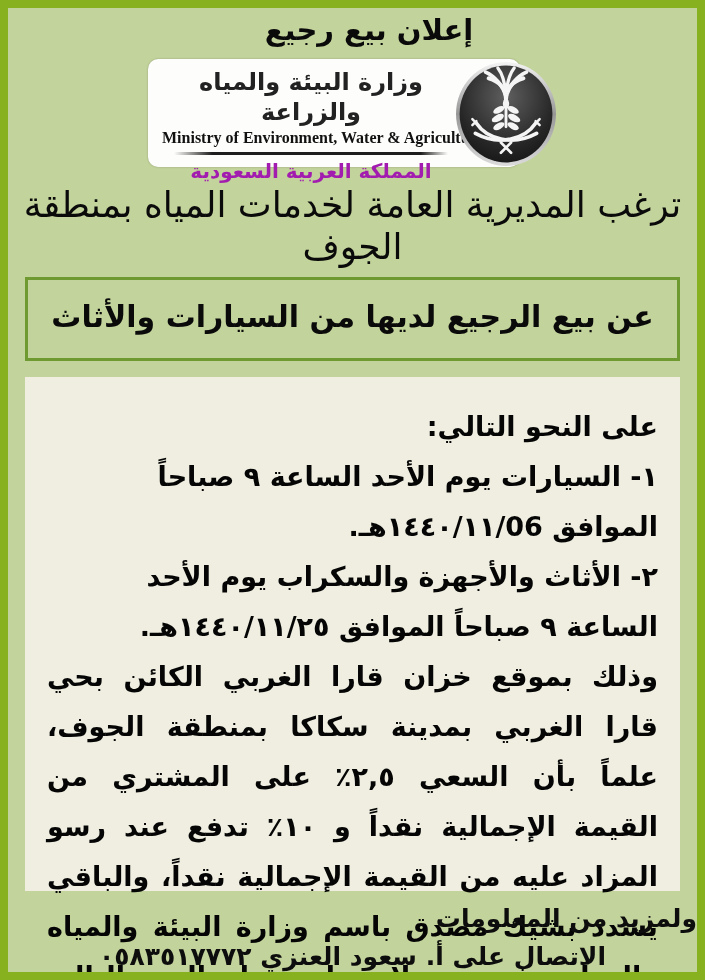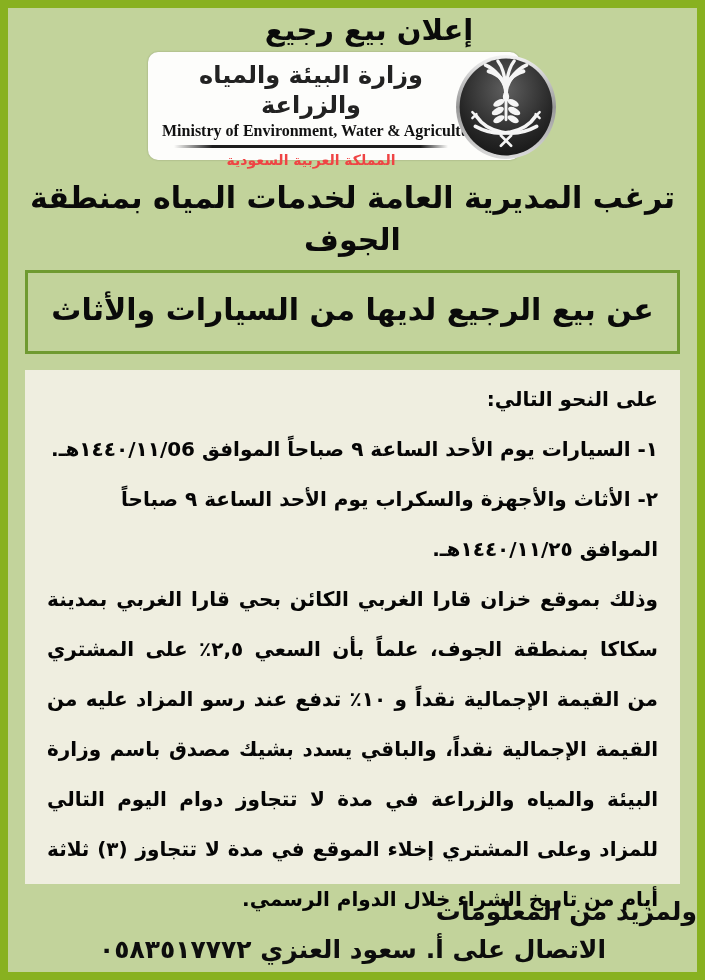--- a/index.html
+++ b/index.html
@@ -21,57 +21,57 @@
     overflow:hidden;
   }
   .ad-title{
     text-align:center;
     font-size:29px;font-weight:bold;
     line-height:38px;
     margin-top:3px;
     color:#0a0a0a;
     padding-left:33px;
   }
-  .logo-row{position:relative;height:112px;margin-top:3px;}
+  .logo-row{position:relative;height:112px;margin-top:10px;}
   .logo-box{
     position:absolute;left:140px;top:0;
     width:372px;height:108px;
     background:#fdfdfb;
     border-radius:10px;
     box-shadow:0 0 2px rgba(0,0,0,.25);
     text-align:center;
     padding:8px 60px 6px 14px;
     direction:rtl;
   }
   .ministry-ar{font-size:24px;font-weight:bold;color:#222;line-height:30px;}
   .ministry-en{direction:ltr;font-family:"Liberation Serif",serif;font-size:16px;font-weight:bold;color:#111;line-height:22px;white-space:nowrap;}
   .logo-divider{
     height:3px;margin:3px auto 4px auto;width:92%;
     background:linear-gradient(to right,rgba(20,20,20,0) 0%,#1d1d1d 14%,#1d1d1d 90%,rgba(20,20,20,0) 100%);
   }
-  .country-ar{font-size:14px;font-weight:bold;color:#ef4444;}
+  .country-ar{font-size:20px;font-weight:bold;color:#a21caf;}
   .emblem{position:absolute;left:447px;top:1px;width:102px;height:108px;}
   .headline{
-    text-align:center;font-size:30px;font-weight:bold;
+    text-align:center;font-size:36px;font-weight:normal;
     margin-top:13px;line-height:42px;color:#0a0a0a;
   }
   .subhead-box{
     margin:9px 17px 16px 17px;
     border:3px solid var(--box-border);
     padding:12px 8px 16px 8px;
     text-align:center;
     font-size:30px;font-weight:bold;line-height:50px;
     color:#0a0a0a;
   }
   .panel{
     margin:13px auto 0 auto;
     width:655px;height:514px;
     background:var(--panel-bg);
-    padding:4px 22px 10px 22px;
-    font-size:20px;font-weight:bold;
+    padding:25px 22px 10px 22px;
+    font-size:27px;font-weight:bold;
     line-height:50px;
     color:#050505;
   }
   .panel p{margin:0;}
   .panel .paragraph{text-align:justify;}
   .footer-more{
     text-align:right;font-size:25px;font-weight:bold;
     margin-top:10px;line-height:36px;margin-left:45px;
   }
   .footer-contact{

